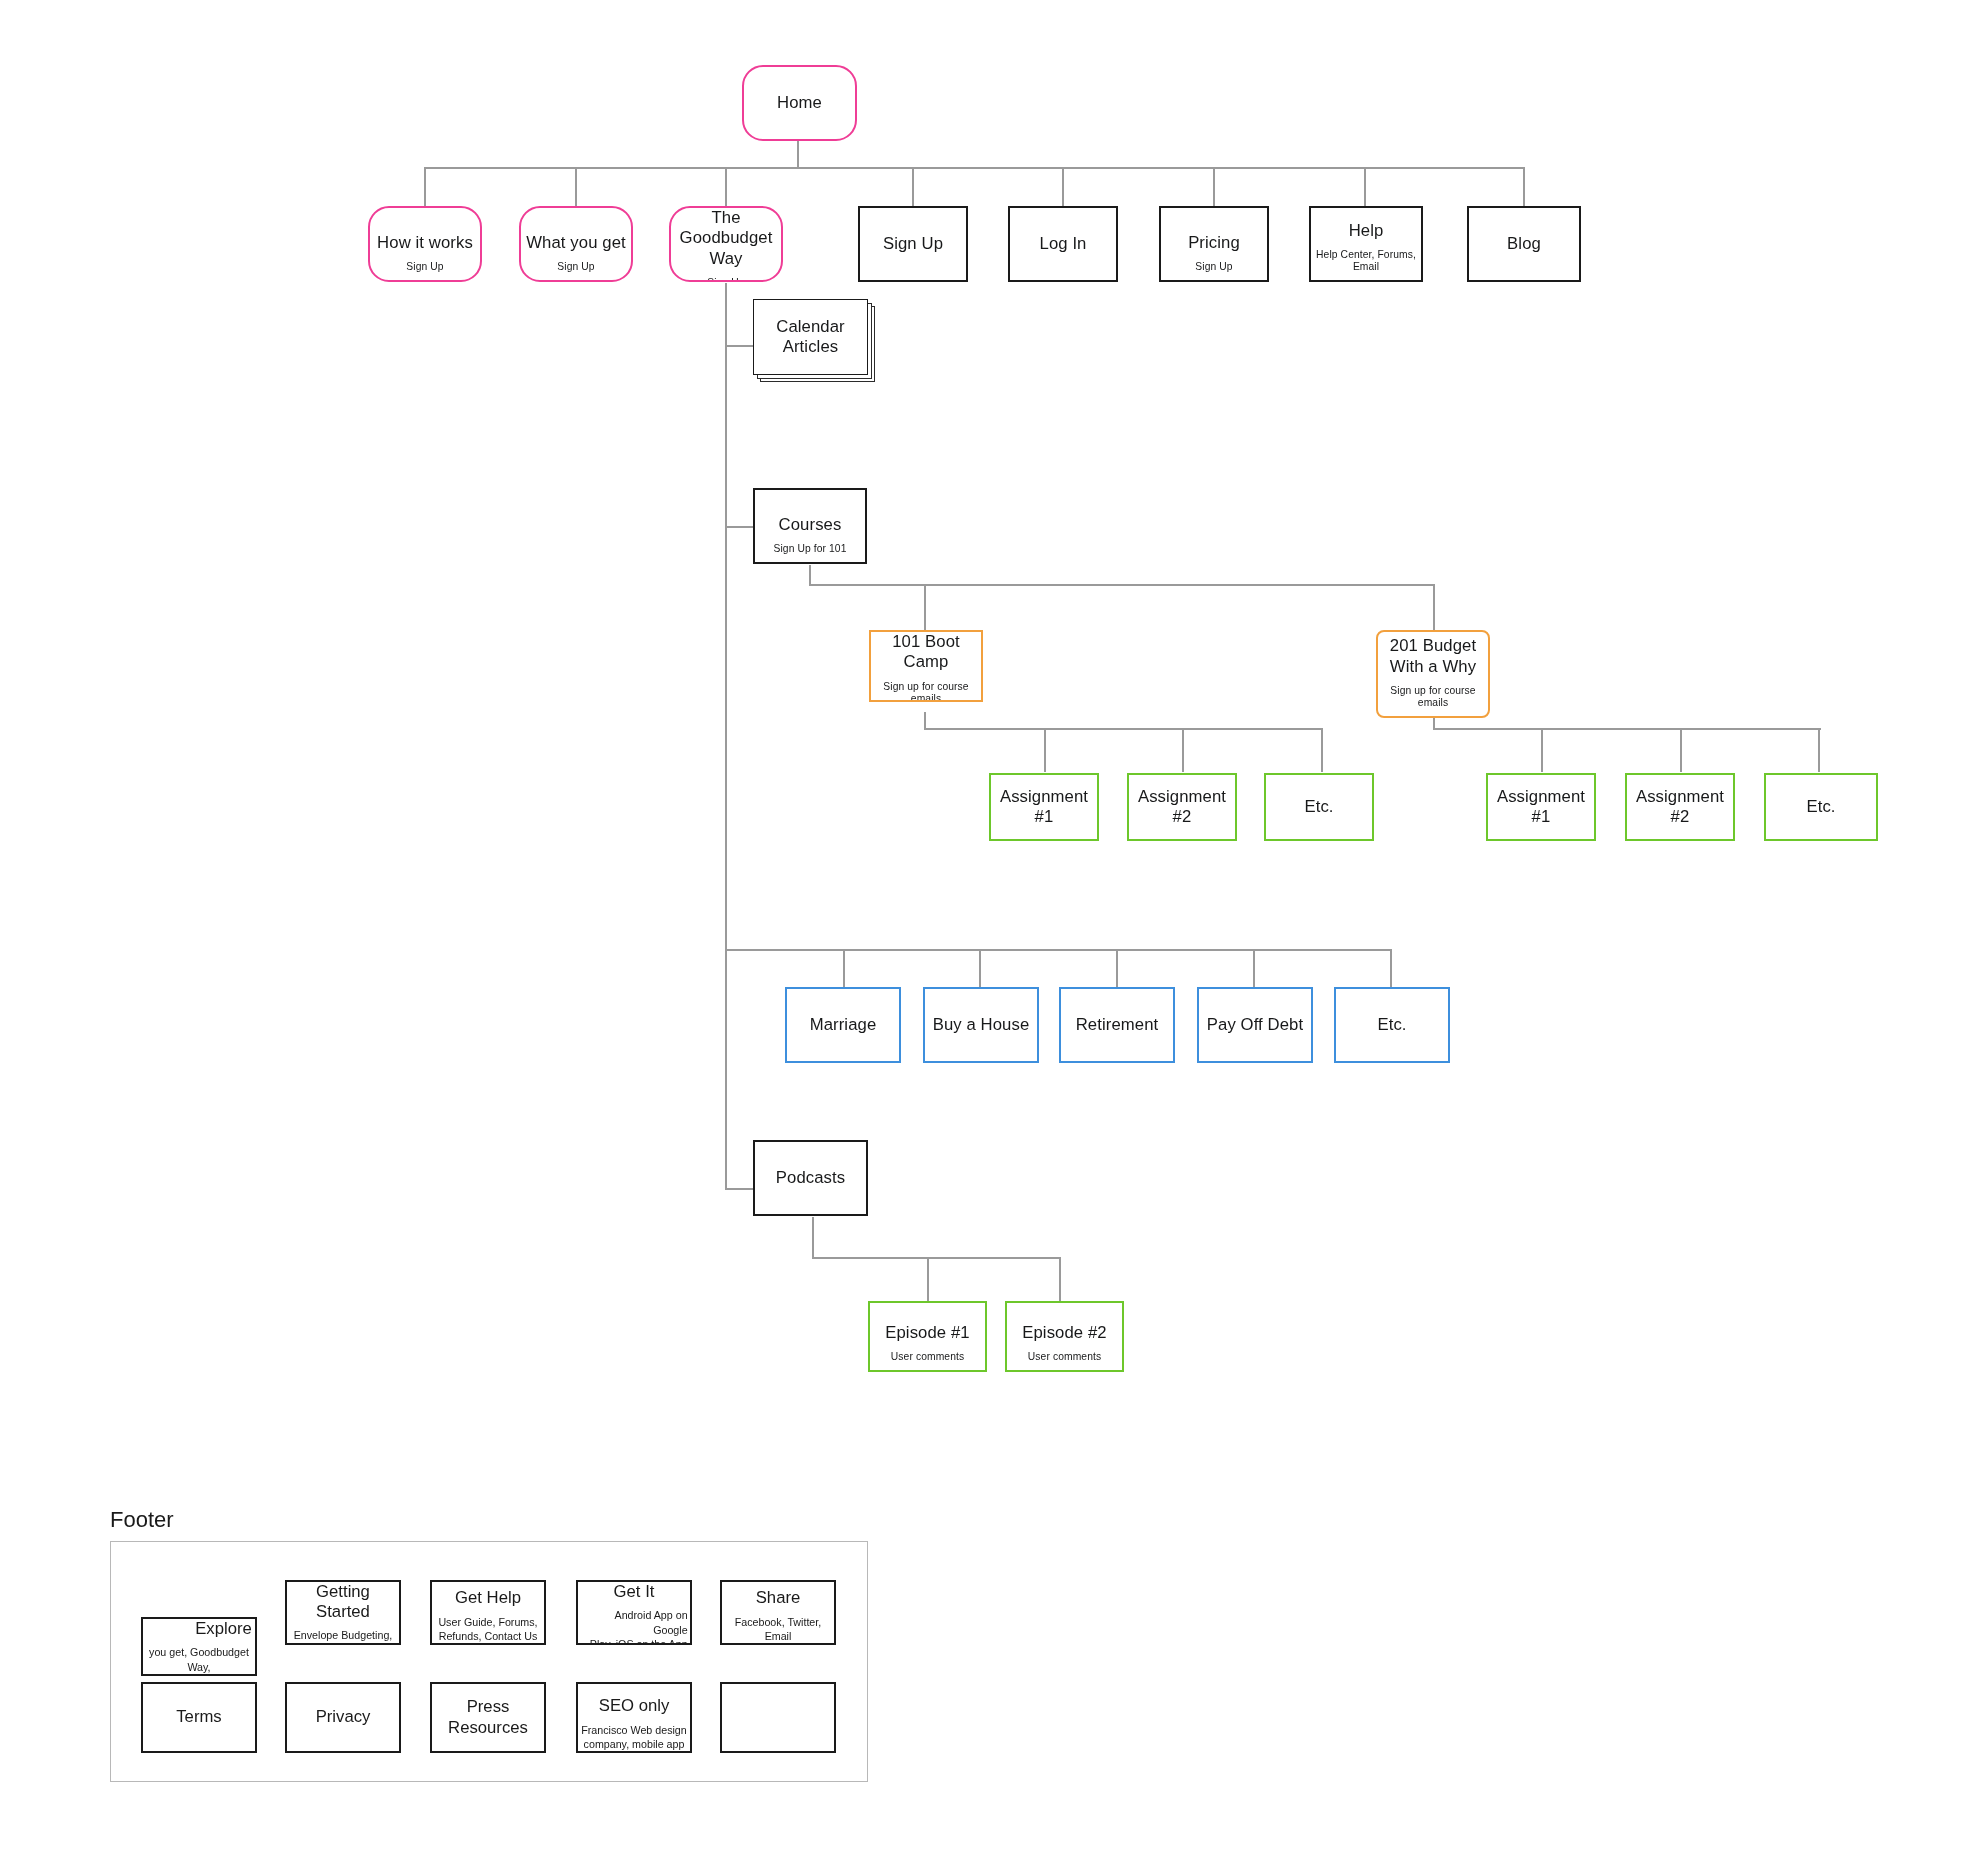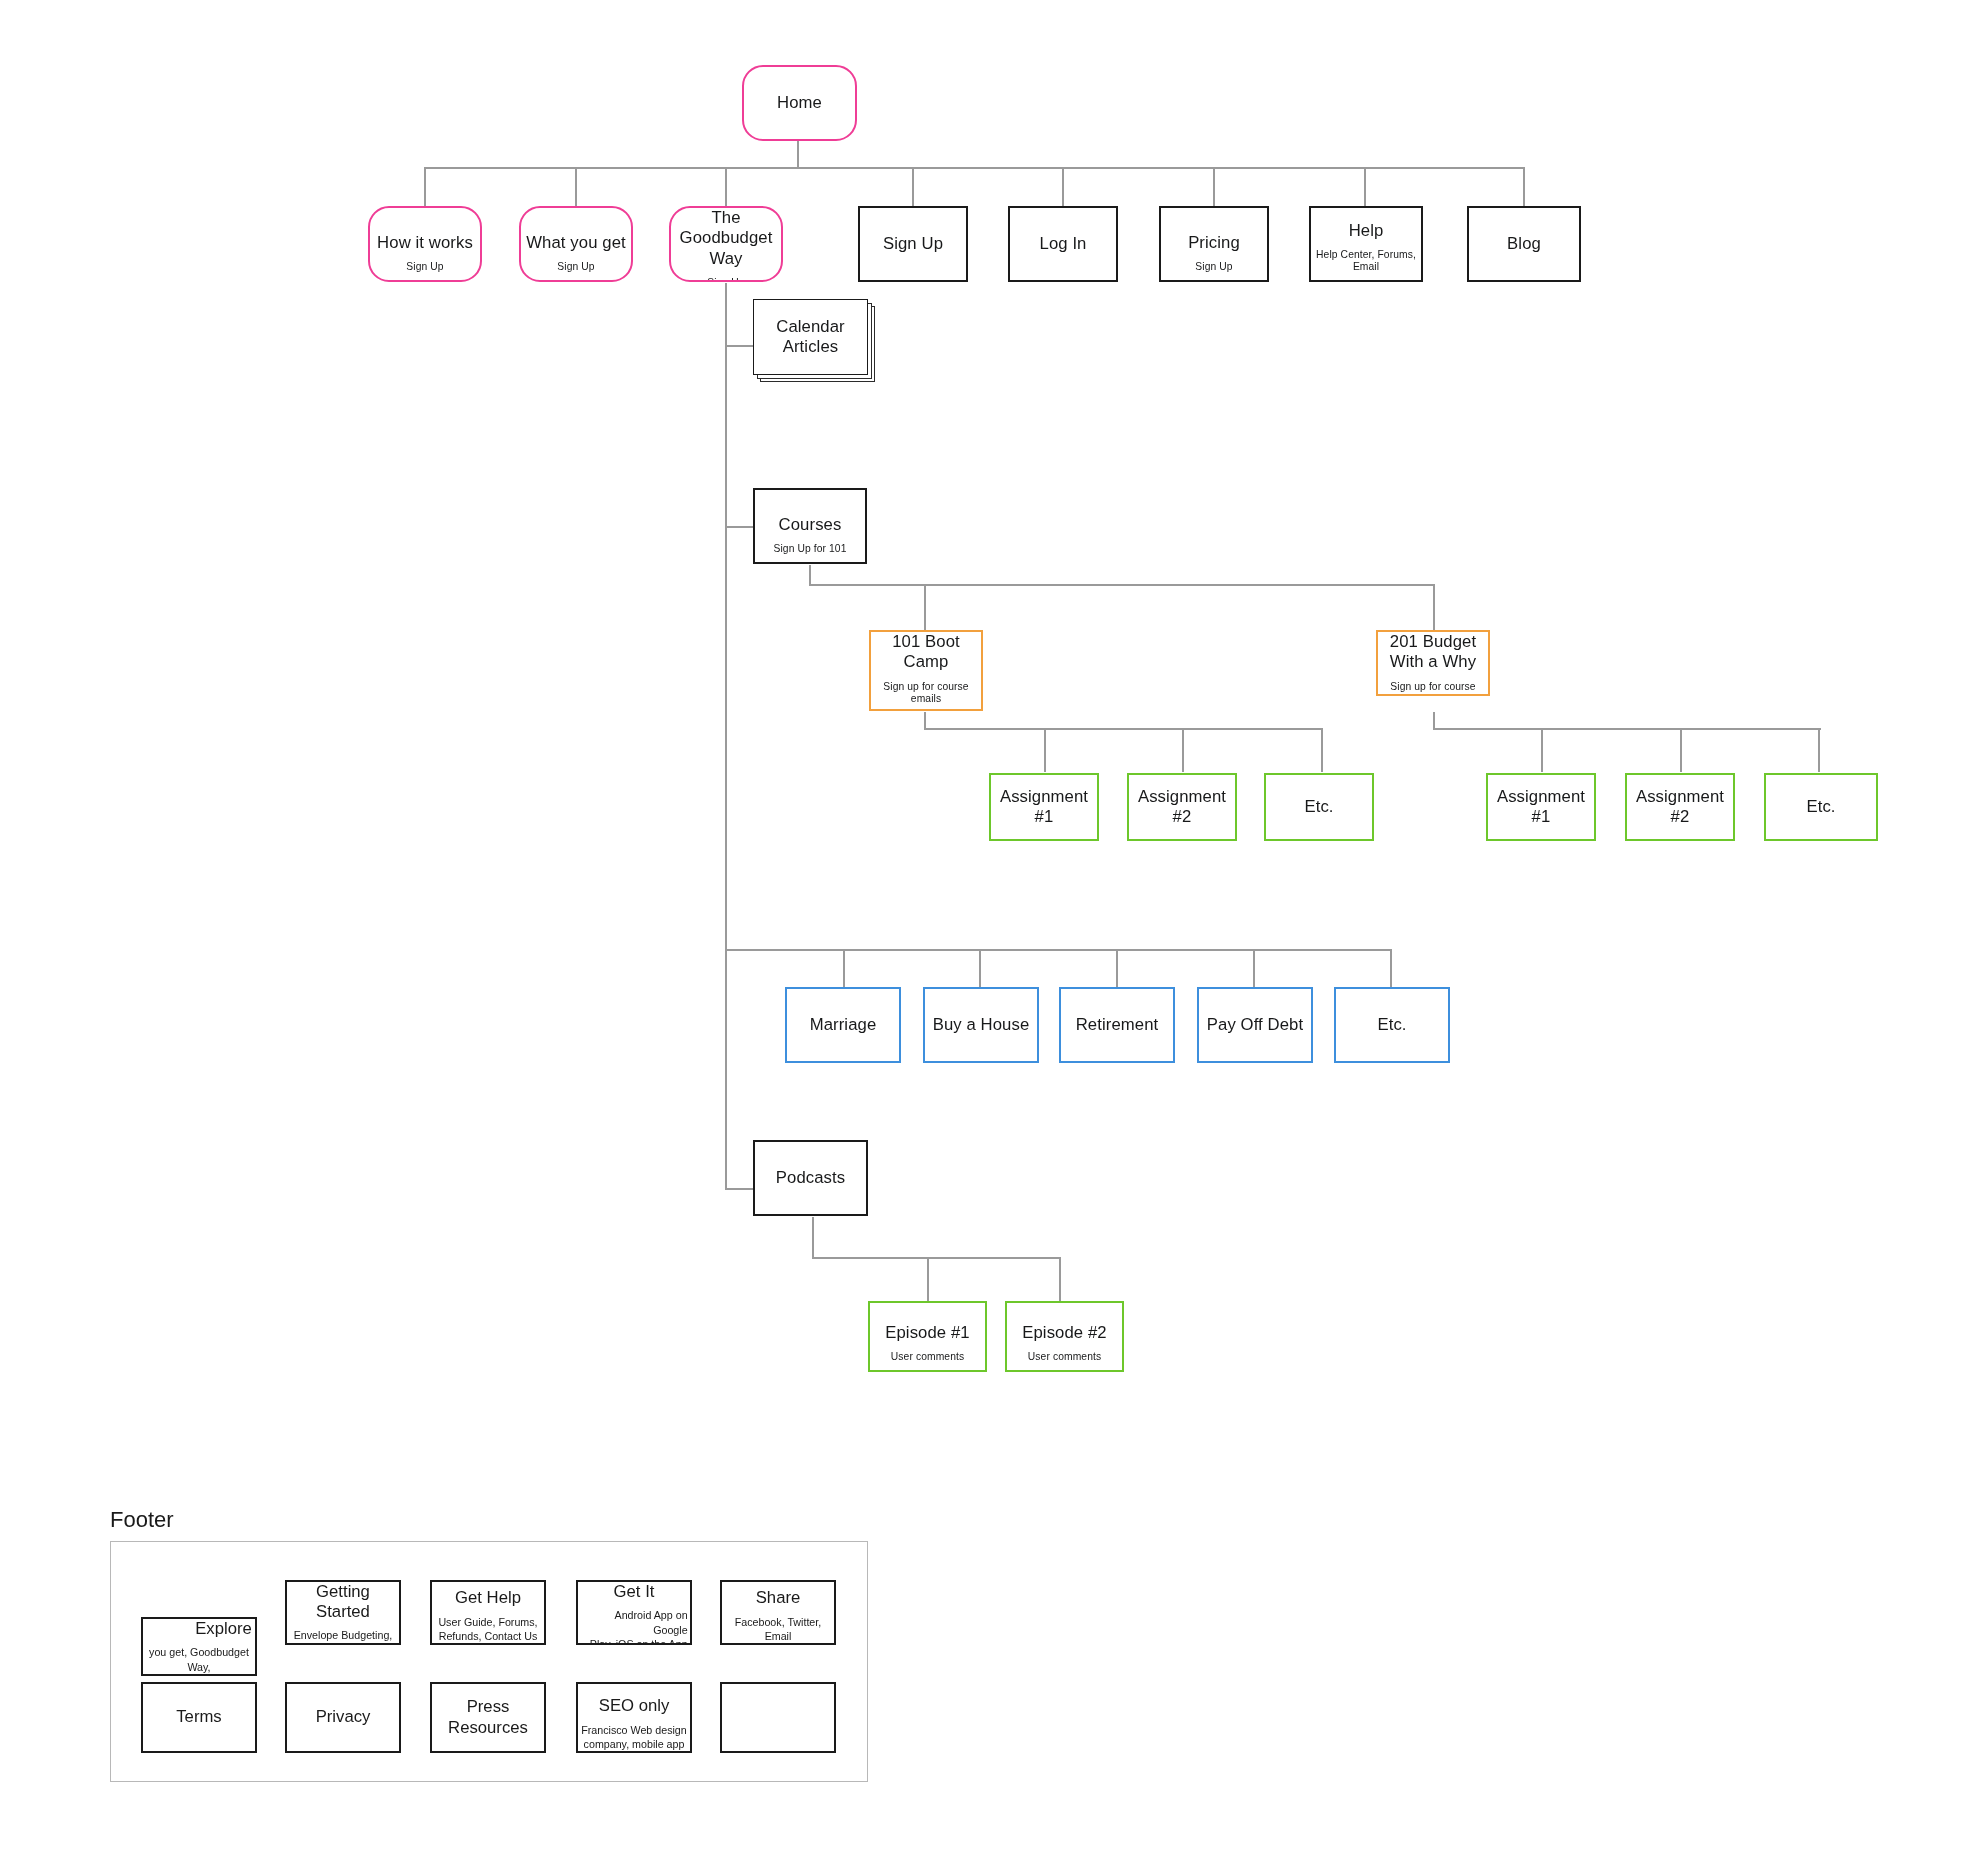--- a/index.html
+++ b/index.html
@@ -220,26 +220,26 @@
     <div class="node one dark" style="left:0; top:0; width:115px; height:76px; border-width:1.6px;">
       <span class="title">Calendar Articles</span>
     </div>
   </div>
 
   <div class="node two dark" style="left:753px; top:488px; width:114px; height:76px;">
     <span class="title">Courses</span>
     <span class="sub">Sign Up for 101</span>
   </div>
 
-  <div class="node two orange" style="left:869px; top:630px; width:114px; height:81px;">
+  <div class="node two orange" style="left:869px; top:630px; width:114px; height:72px;">
     <span class="title">101 Boot Camp</span>
     <span class="sub">Sign up for course emails</span>
   </div>
 
-  <div class="node two orange" style="left:1376px; top:630px; width:114px; height:66px;">
+  <div class="node two orange" style="left:1376px; top:630px; width:114px; height:88px;border-radius:8px;">
     <span class="title">201 Budget With a Why</span>
     <span class="sub">Sign up for course emails</span>
   </div>
 
   <div class="node one green" style="left:989px; top:773px; width:110px; height:68px;">
     <span class="title">Assignment #1</span>
   </div>
   <div class="node one green" style="left:1127px; top:773px; width:110px; height:68px;">
     <span class="title">Assignment #2</span>
   </div>

